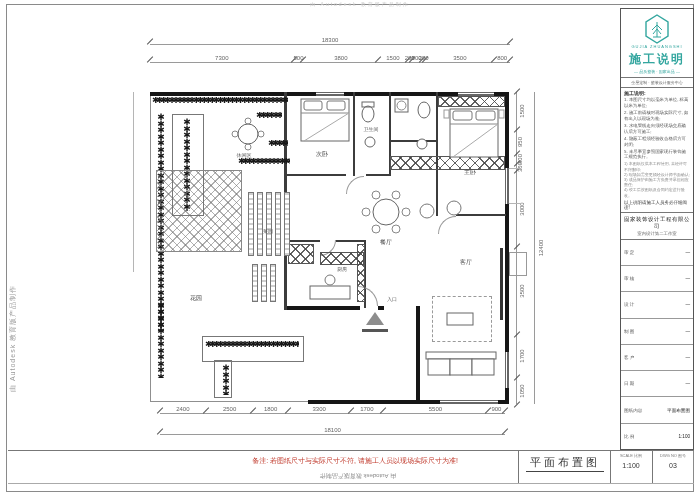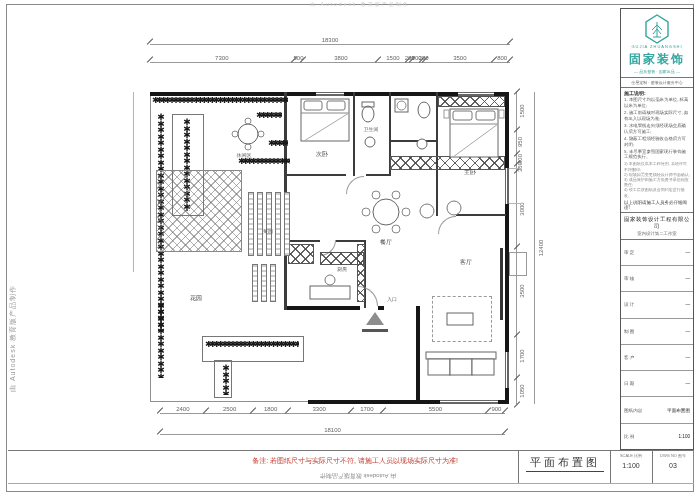--- a/index.html
+++ b/index.html
@@ -354,21 +354,21 @@
     <svg style="position:relative;display:block;margin:0 auto" width="26" height="30" viewBox="0 0 26 30">
       <polygon points="13,1 24,8 24,22 13,29 2,22 2,8" fill="none" stroke="#33a69f" stroke-width="1.4"></polygon>
       <line x1="13" y1="8" x2="13" y2="23" stroke="#33a69f"></line>
       <line x1="13" y1="11" x2="8" y2="16" stroke="#33a69f"></line>
       <line x1="13" y1="11" x2="18" y2="16" stroke="#33a69f"></line>
       <line x1="13" y1="15" x2="9" y2="20" stroke="#33a69f"></line>
       <line x1="13" y1="15" x2="17" y2="20" stroke="#33a69f"></line>
       <line x1="9" y1="23" x2="17" y2="23" stroke="#33a69f"></line>
     </svg>
     <div class="tb-sub" style="color:#33a69f">GUJIA ZHUANGSHI</div>
-    <div class="tb-brand" style="color:#33a69f">固家装饰</div>
+    <div class="tb-brand" style="color:#33a69f">施工说明</div>
     <div class="tb-tag" style="color:#33a69f">— 品质整装 · 固家出品 —</div>
   </div>
   <div class="tb-row">全屋定制 · 整装设计服务中心</div>
   <div class="tb-notes">
     <div class="nt">施工说明:</div>
     <div class="n">1. 本图尺寸均以毫米为单位, 标高以米为单位;</div>
     <div class="n">2. 施工前请核对现场实际尺寸, 如有出入以现场为准;</div>
     <div class="n">3. 水电管线走向须经现场交底确认后方可施工;</div>
     <div class="n">4. 隐蔽工程须经验收合格后方可封闭;</div>
     <div class="n">5. 未尽事宜参照国家现行装饰施工规范执行。</div>

